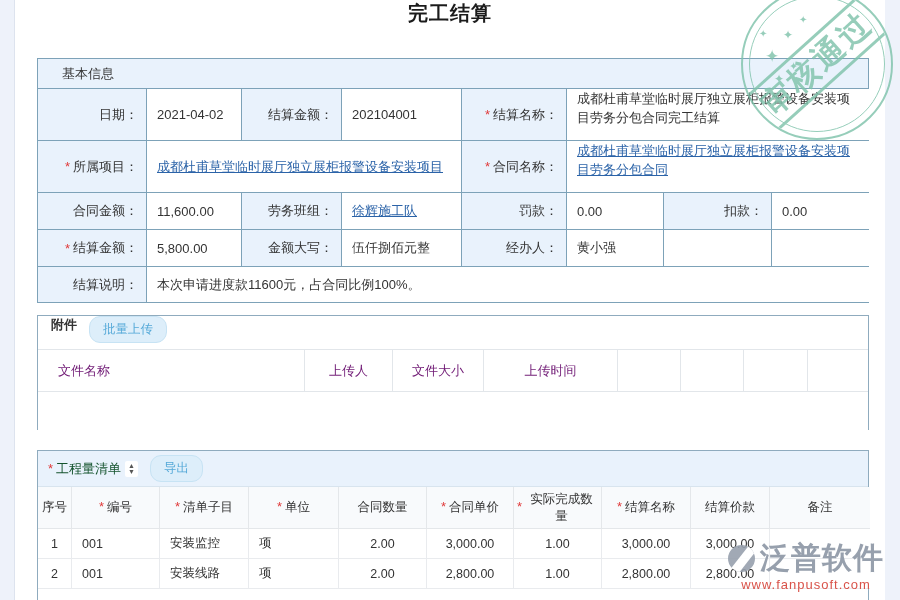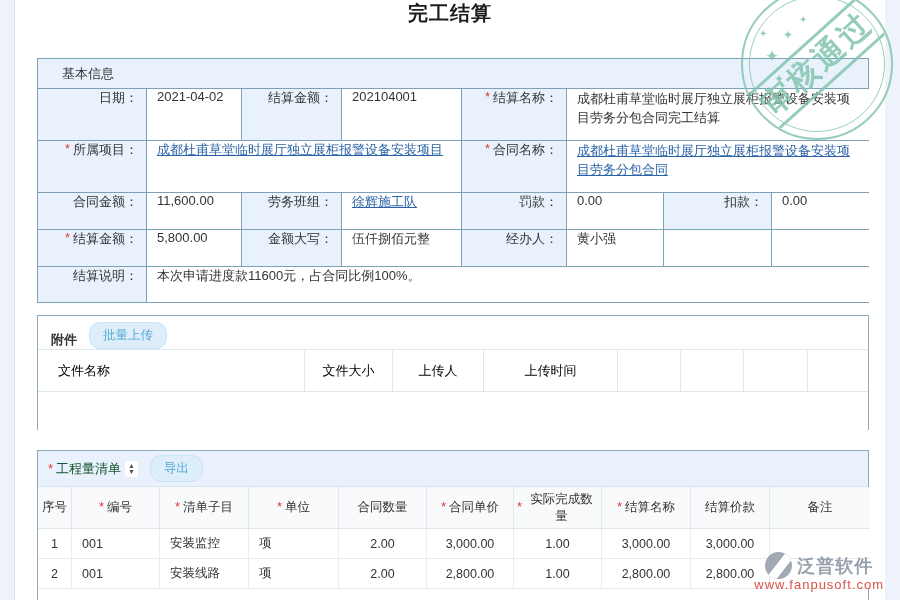--- a/index.html
+++ b/index.html
@@ -24,46 +24,46 @@
   .basic-panel { top:58px; }
   .panel-bar {
     height:30px; line-height:29px; background:#e9f2fc; padding-left:24px;
     border-bottom:1px solid #7da2b8; font-size:13px; color:#333;
   }
   .basic-grid {
     display:grid;
     grid-template-columns:109px 95px 100px 120px 105px 97px 108px 97px;
     grid-template-rows:52px 52px 37px 37px 35px;
   }
-  .cell { border-right:1px solid #7da2b8; border-bottom:1px solid #7da2b8; display:flex; align-items:flex-start; overflow:hidden; }
+  .cell { border-right:1px solid #7da2b8; border-bottom:1px solid #7da2b8; display:flex; align-items:center; overflow:hidden; }
   .cell.er { border-right:none; }
   .cell.eb { border-bottom:none; }
   .lbl { background:#e9f2fc; justify-content:flex-end; padding-right:8px; text-align:right; }
   .val { background:#fff; padding-left:10px; padding-right:8px; }
   .val.wrap { line-height:1.45; padding-top:4px; padding-bottom:16px; align-items:center; }
   .sp3 { grid-column:span 3; }
   .sp7 { grid-column:span 7; }
   .req { color:#e03a3a; margin-right:3px; font-size:13px; }
   a.lnk { color:#2b63a8; text-decoration:underline; cursor:pointer; }
 
   
   .attach-panel { top:315px; height:115px; border:1px solid #8fabbe; }
-  .attach-bar { height:33px; display:flex; align-items:flex-end; padding-left:13px; background:#fff; }
+  .attach-bar { height:33px; display:flex; align-items:flex-start; padding-left:13px; background:#fff; }
   .attach-bar .sec-title { font-weight:bold; color:#333; }
   .btn-blue {
     margin-left:12px; background:#ddeefa; border:1px solid #c7e3f4; color:#55a9d8;
     font-size:12.5px; padding:4px 13px; border-radius:11px; cursor:pointer;
     font-family:inherit;
   }
   .attach-head {
     display:grid; height:43px;
     grid-template-columns:267px 88px 91px 134px 63px 63px 64px 62px;
     border-top:1px solid #e2e6ea; border-bottom:1px solid #e2e6ea;
   }
-  .ah-cell { border-right:1px solid #e2e6ea; display:flex; align-items:center; justify-content:center; color:#000000;text-align:right; }
+  .ah-cell { border-right:1px solid #e2e6ea; display:flex; align-items:center; justify-content:center; color:#701a75;text-align:right; }
   .ah-cell:last-child { border-right:none; }
   .ah-cell.first { justify-content:flex-start; padding-left:20px; }
 
   
   .boq-panel { top:450px; height:150px; border:1px solid #8fabbe; border-bottom:none; }
   .boq-bar {
     height:36px; background:#e9f2fc; display:flex; align-items:center; padding-left:10px;
     border-bottom:1px solid #d8e4ee;
   }
   .boq-bar .sec-title { color:#14532d; }
@@ -94,21 +94,21 @@
     display:flex; align-items:center; justify-content:center;
     color:#7fc3ab; font-size:31px; font-weight:bold; letter-spacing:3px;
   }
   .star { position:absolute; color:#7fc3ab; }
 
   
   .watermark { position:absolute; right:16px; bottom:8px; z-index:5; text-align:center; pointer-events:none; }
   .wm-top { display:flex; align-items:center; justify-content:center; gap:5px; }
   .wm-logo { width:27px; height:27px; border-radius:50%; background:#97a0ad; position:relative; overflow:hidden; opacity:.9; }
   .wm-logo::after { content:""; position:absolute; left:10px; top:-4px; width:9px; height:40px; background:#fff; transform:rotate(38deg); }
-  .wm-brand { font-size:18px; font-weight:bold; color:#97a0ad; letter-spacing:1px;font-family:Liberation Mono, monospace; }
+  .wm-brand { font-size:30px; font-weight:bold; color:#97a0ad; letter-spacing:1px;font-family:Liberation Mono, monospace; }
   .wm-url { font-size:13px; color:#d9534a; letter-spacing:1px; margin-top:-2px; }
 </style>
 </head>
 <body>
 
 <div class="content">
   <div class="page-title">完工结算</div>
 
   <div class="panel basic-panel">
     <div class="panel-bar">基本信息</div>
@@ -185,22 +185,22 @@
     </div>
   </div>
 
   <div class="panel attach-panel">
     <div class="attach-bar">
       <span class="sec-title">附件</span>
       <button class="btn-blue">批量上传</button>
     </div>
     <div class="attach-head">
       <div class="ah-cell first">文件名称</div>
+      <div class="ah-cell">上传人</div>
       <div class="ah-cell">文件大小</div>
-      <div class="ah-cell">上传人</div>
       <div class="ah-cell">上传时间</div>
       <div class="ah-cell"></div>
       <div class="ah-cell"></div>
       <div class="ah-cell"></div>
       <div class="ah-cell"></div>
     </div>
     <div style="height:38px;background:#fff;"></div>
   </div>
 
   <div class="panel boq-panel">

